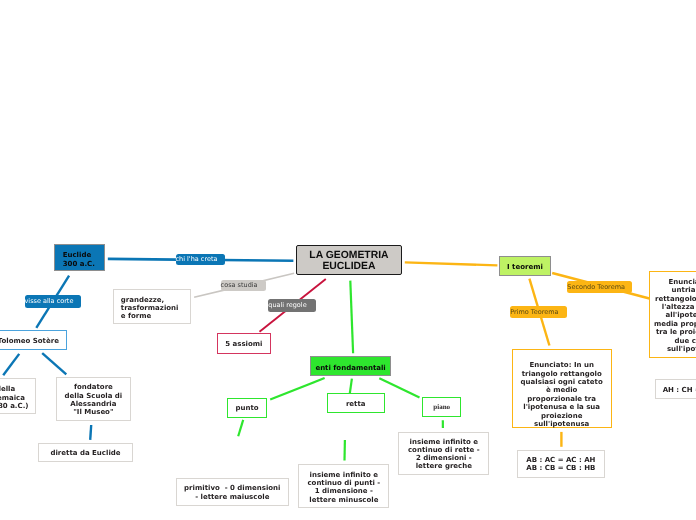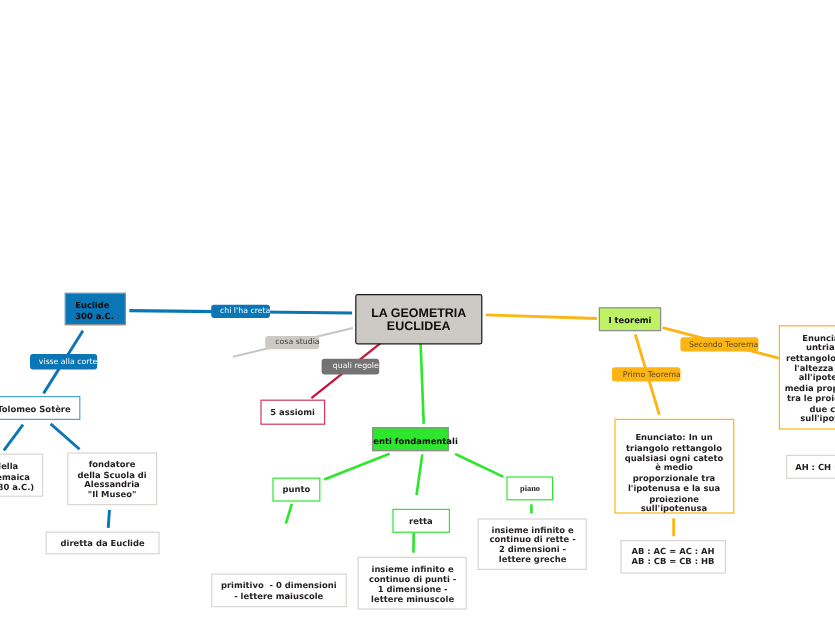--- a/index.html
+++ b/index.html
@@ -25,21 +25,21 @@
   .n-orange{background:#bef264;border:1px solid #8e8e8e;color:#0a0a0a;}
 
   .n-white{background:#ffffff;border:1px solid #d9d6d2;}
   .n-wblue{background:#ffffff;border:1.3px solid #4ba3dd;}
   .n-wgreen{background:#ffffff;border:1.6px solid #2ee62e;justify-content:center;}
   .n-worange{background:#ffffff;border:1px solid #fcb514;}
   .n-wred{background:#ffffff;border:1px solid #d4355e;}
 
   
   .lab{position:absolute;box-sizing:border-box;display:flex;align-items:center;
-       justify-content:flex-end;border-radius:2.5px;white-space:nowrap;
+       justify-content:flex-start;border-radius:2.5px;white-space:nowrap;
        font-size:6.5px;line-height:1;font-weight:normal;padding-top:0;}
   .lab > span{display:block;line-height:1;}
   .lab-blue{background:#0b76b5;color:#ffffff;}
   .lab-grey{background:#cdcac6;color:#3b3b3b;}
   .lab-red{background:#737373;color:#ffffff;}
   .lab-orange{background:#fcb514;color:#5b4a12;}
 </style>
 </head>
 <body>
 
@@ -65,21 +65,21 @@
   <line x1="344.9" y1="439.9" x2="344.5" y2="460.5" stroke="#2ee62e" stroke-width="2.2"></line>
   <line x1="442.8" y1="420.3" x2="442.9" y2="427.9" stroke="#2ee62e" stroke-width="2.2"></line>
 
   <line x1="404.8" y1="262.4" x2="497.4" y2="265.4" stroke="#fcb514" stroke-width="2.4"></line>
   <line x1="529.4" y1="278.6" x2="549.4" y2="345.5" stroke="#fcb514" stroke-width="2.4"></line>
   <line x1="552.2" y1="273" x2="651.3" y2="299" stroke="#fcb514" stroke-width="2.4"></line>
   <line x1="561.4" y1="431.9" x2="561.4" y2="446.8" stroke="#fcb514" stroke-width="2.4"></line>
   <line x1="703" y1="358" x2="703" y2="379" stroke="#fcb514" stroke-width="2.4"></line>
 </svg>
 
-<div class="node n-root" style="left:296px;top:244.8px;width:105.9px;height:42px;padding-top:2.4px;">
+<div class="node n-root" style="left:296px;top:244.8px;width:105.9px;height:30px;padding-top:2.4px;">
   <span>LA GEOMETRIA<br>EUCLIDEA</span>
 </div>
 
 <div class="node n-blue" style="left:53.7px;top:244.2px;width:51.5px;height:27px;justify-content:flex-start;
             padding-left:8px;line-height:9.3px;padding-top:5px;">
   <span style="text-align:left;">Euclide<br>300 a.C.</span>
 </div>
 
 <div class="lab lab-blue" style="left:175.5px;top:253.6px;width:49.8px;height:11.8px;">
   <span>chi l'ha creta</span>
@@ -102,41 +102,45 @@
 </div>
 
 <div class="node n-white" style="left:38px;top:443px;width:95px;height:18.8px;">
   <span>diretta da Euclide</span>
 </div>
 
 <div class="lab lab-grey" style="left:220.6px;top:279.5px;width:45.8px;height:11.9px;">
   <span>cosa studia</span>
 </div>
 
+<div class="node n-white" style="left:113.3px;top:289.1px;width:77.3px;height:35.4px;text-align:left;justify-content:flex-start;
+            padding-left:6.5px;line-height:8.4px;padding-top:3px;">
+  <span style="text-align:left;">grandezze,<br>trasformazioni<br>e forme</span>
+</div>
 
 <div class="lab lab-red" style="left:268.3px;top:299.1px;width:47.4px;height:12.7px;">
   <span>quali regole</span>
 </div>
 
 <div class="node n-wred" style="left:216.7px;top:333.3px;width:54.3px;height:20.4px;">
   <span>5 assiomi</span>
 </div>
 
-<div class="node n-green" style="left:310.1px;top:356.2px;width:64px;height:20px;padding-top:3px;justify-content:flex-end;">
+<div class="node n-green" style="left:310.1px;top:356.2px;width:81px;height:20px;padding-top:3px;justify-content:flex-end;">
   <span>enti fondamentali</span>
 </div>
 
 <div class="node n-wgreen" style="left:227px;top:397.5px;width:40.1px;height:20.1px;">
   <span>punto</span>
 </div>
 <div class="node n-white" style="left:175.6px;top:438.2px;width:113.4px;height:27.5px;line-height:8.6px;padding-top:2px;margin-top:40px;">
   <span>primitivo  - 0 dimensioni<br>- lettere maiuscole</span>
 </div>
 
-<div class="node n-wgreen" style="left:326.7px;top:424px;width:48px;height:20.1px;">
+<div class="node n-wgreen" style="left:326.7px;top:393px;width:58px;height:20.1px;">
   <span>retta</span>
 </div>
 <div class="node n-white" style="left:298.2px;top:464.4px;width:91.3px;height:43.8px;line-height:8.25px;padding-top:2px;">
   <span>insieme infinito e<br>continuo di punti -<br>1 dimensione -<br>lettere minuscole</span>
 </div>
 
 <div class="node n-wgreen" style="left:422.2px;top:396.8px;width:39px;height:19.9px;font-family:Liberation Serif, serif;">
   <span>piano</span>
 </div>
 <div class="node n-white" style="left:398.4px;top:431.6px;width:90.9px;height:43.1px;line-height:8.25px;padding-top:2px;">

